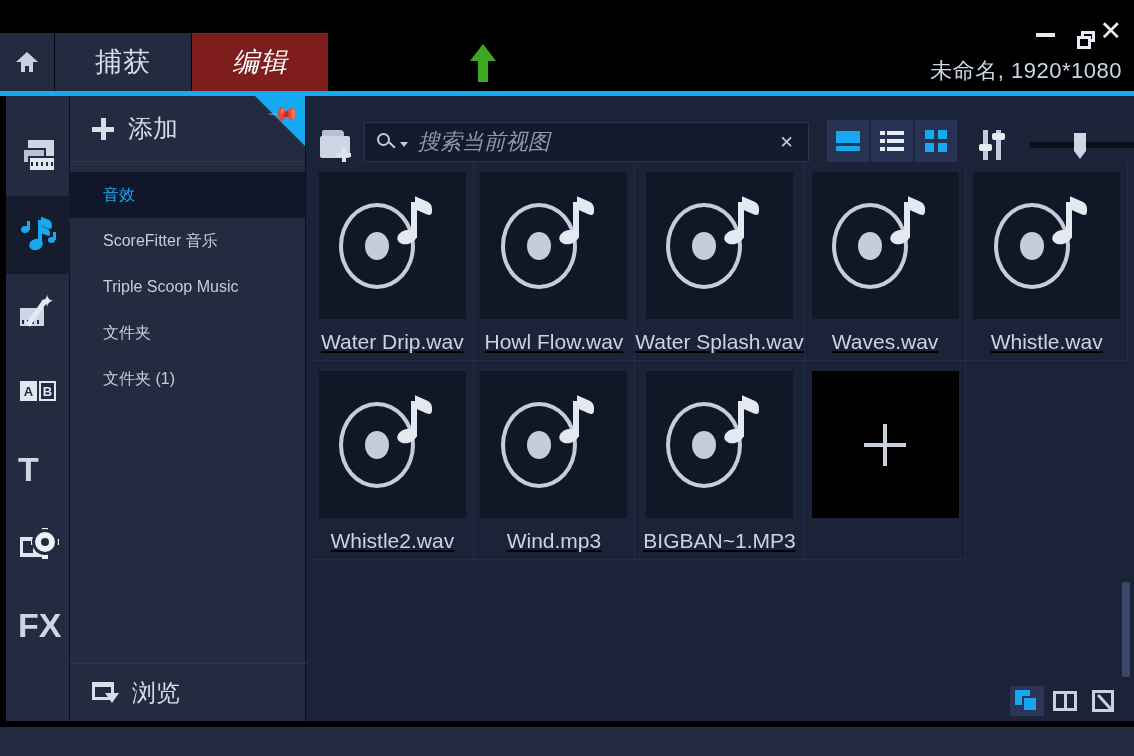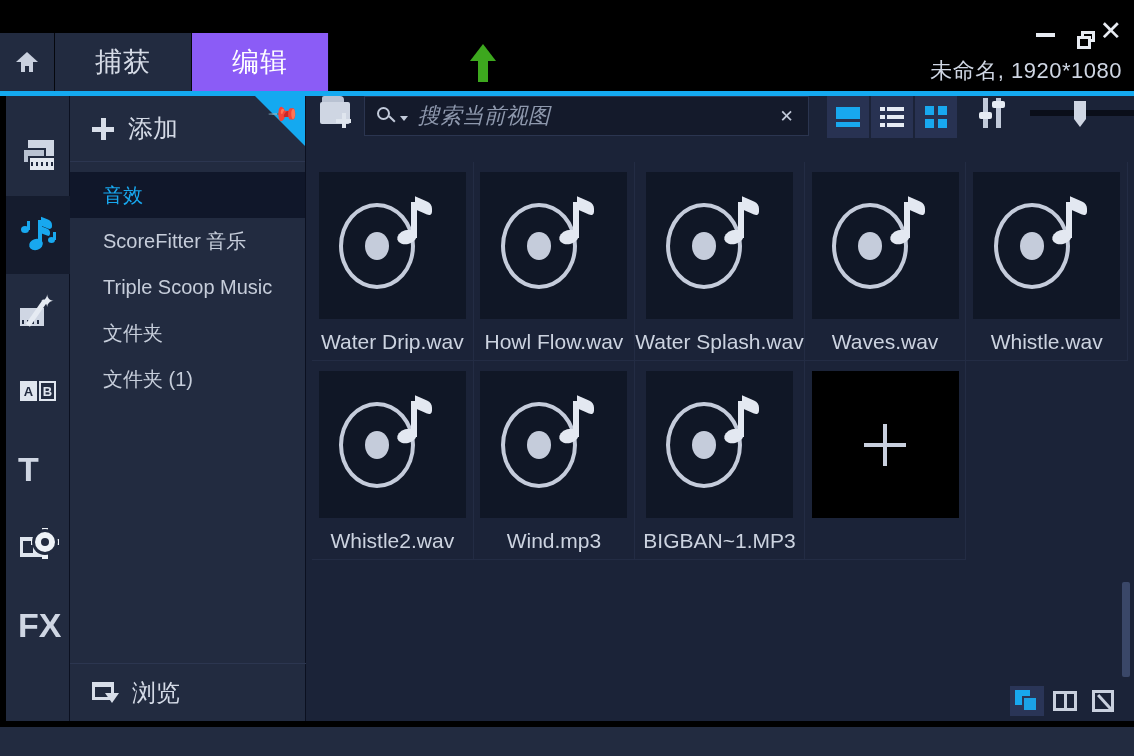--- a/index.html
+++ b/index.html
@@ -47,21 +47,21 @@
   }
   .tab {
     min-width: 137px; padding: 0 22px;
     background: #222b40;
     color: #d6dbe6;
     font-size: 27px;
     display: flex; align-items: center; justify-content: center;
     border-right: 1px solid #05070d;
     letter-spacing: 1px;
   }
-  .tab.active { background: #8b5cf6; color: #ffffff; }
+  .tab.active { background: #7f1d1d; color: #ffffff; font-style: italic; }
   .upload-arrow {
     position: absolute; left: 470px; top: 44px;
     width: 26px; height: 40px;
   }
   .upload-arrow .head {
     position: absolute; left: 0; top: 0; width: 0; height: 0;
     border-left: 13px solid transparent;
     border-right: 13px solid transparent;
     border-bottom: 17px solid #3da81e;
   }
@@ -193,21 +193,21 @@
     border-left: 50px solid transparent;
   }
   .pin-glyph {
     position: absolute; right: 8px; top: 6px; color: #ffffff; font-size: 20px;
     transform: rotate(45deg);
   }
   .tree { padding-top: 10px; }
   .tree-item {
     height: 46px; padding-left: 33px;
     display: flex; align-items: center;
-    color: #c6cdda; font-size: 20px;
+    color: #c6cdda; font-size: 16px;
   }
   .tree-item.selected { background: #10172a; color: #18a8ef; }
   .lib-foot {
     position: absolute; left: 0; bottom: 0; width: 236px; height: 58px;
     display: flex; align-items: center; gap: 14px; padding-left: 22px;
     border-top: 1px solid #2c3650;
   }
   .browse-ico { position: relative; width: 26px; height: 22px; }
   .browse-ico .win { position:absolute; left:0; top:0; width:22px; height:18px; border:3px solid #d8dee9; }
   .browse-ico .bar { position:absolute; left:0; top:0; width:22px; height:5px; background:#d8dee9; }
@@ -215,21 +215,21 @@
     border-left:7px solid transparent; border-right:7px solid transparent; border-top:10px solid #d8dee9; }
   .browse-label { color: #d4dae6; font-size: 24px; }
 
   
   .content {
     position: absolute; left: 300px; top: 0; right: 0; height: 625px;
     background: #1b2338;
   }
   .toolbar {
     position: relative; height: 66px;
-    display: flex; align-items: flex-start;
+    display: flex; align-items: flex-end;
     padding: 0 14px 0 14px;
   }
   .folder-add-ico { position: relative; width: 38px; height: 32px; margin-right: 12px; }
   .folder-add-ico .back { position:absolute; left:2px; top:0px; width:22px; height:10px; background:#b9c2d2; border-radius:2px 4px 0 0;}
   .folder-add-ico .front { position:absolute; left:0px; top:6px; width:30px; height:22px; background:#cfd6e3; border-radius:2px;}
   .folder-add-ico .pl { position:absolute; right:1px; bottom:0px; width:15px; height:15px; }
   .folder-add-ico .pl:before,.folder-add-ico .pl:after { content:""; position:absolute; background:#dfe5ee; }
   .folder-add-ico .pl:before { left:6px; top:0; width:4px; height:15px; }
   .folder-add-ico .pl:after { left:0; top:6px; width:15px; height:4px; }
   .searchbox {
@@ -285,20 +285,21 @@
     grid-template-columns: repeat(5, 1fr);
     grid-auto-rows: 199px;
     align-content: start;
   }
   .cell {
     position: relative;
     display: flex; flex-direction: column; align-items: center;
     border-right: 1px solid #232c44;
     border-bottom: 1px solid #232c44;
     padding-top: 10px;
+    text-decoration: underline;
   }
   .thumb {
     width: 147px; height: 147px; background: #101726;
     display: flex; align-items: center; justify-content: center;
   }
   .thumb.empty { background: #000000; }
   .disc { position: relative; width: 106px; height: 92px; }
   .disc .ring {
     position: absolute; left: 0; top: 3px; width: 76px; height: 86px;
     border: 4px solid #c5ccdb; border-radius: 50%;

